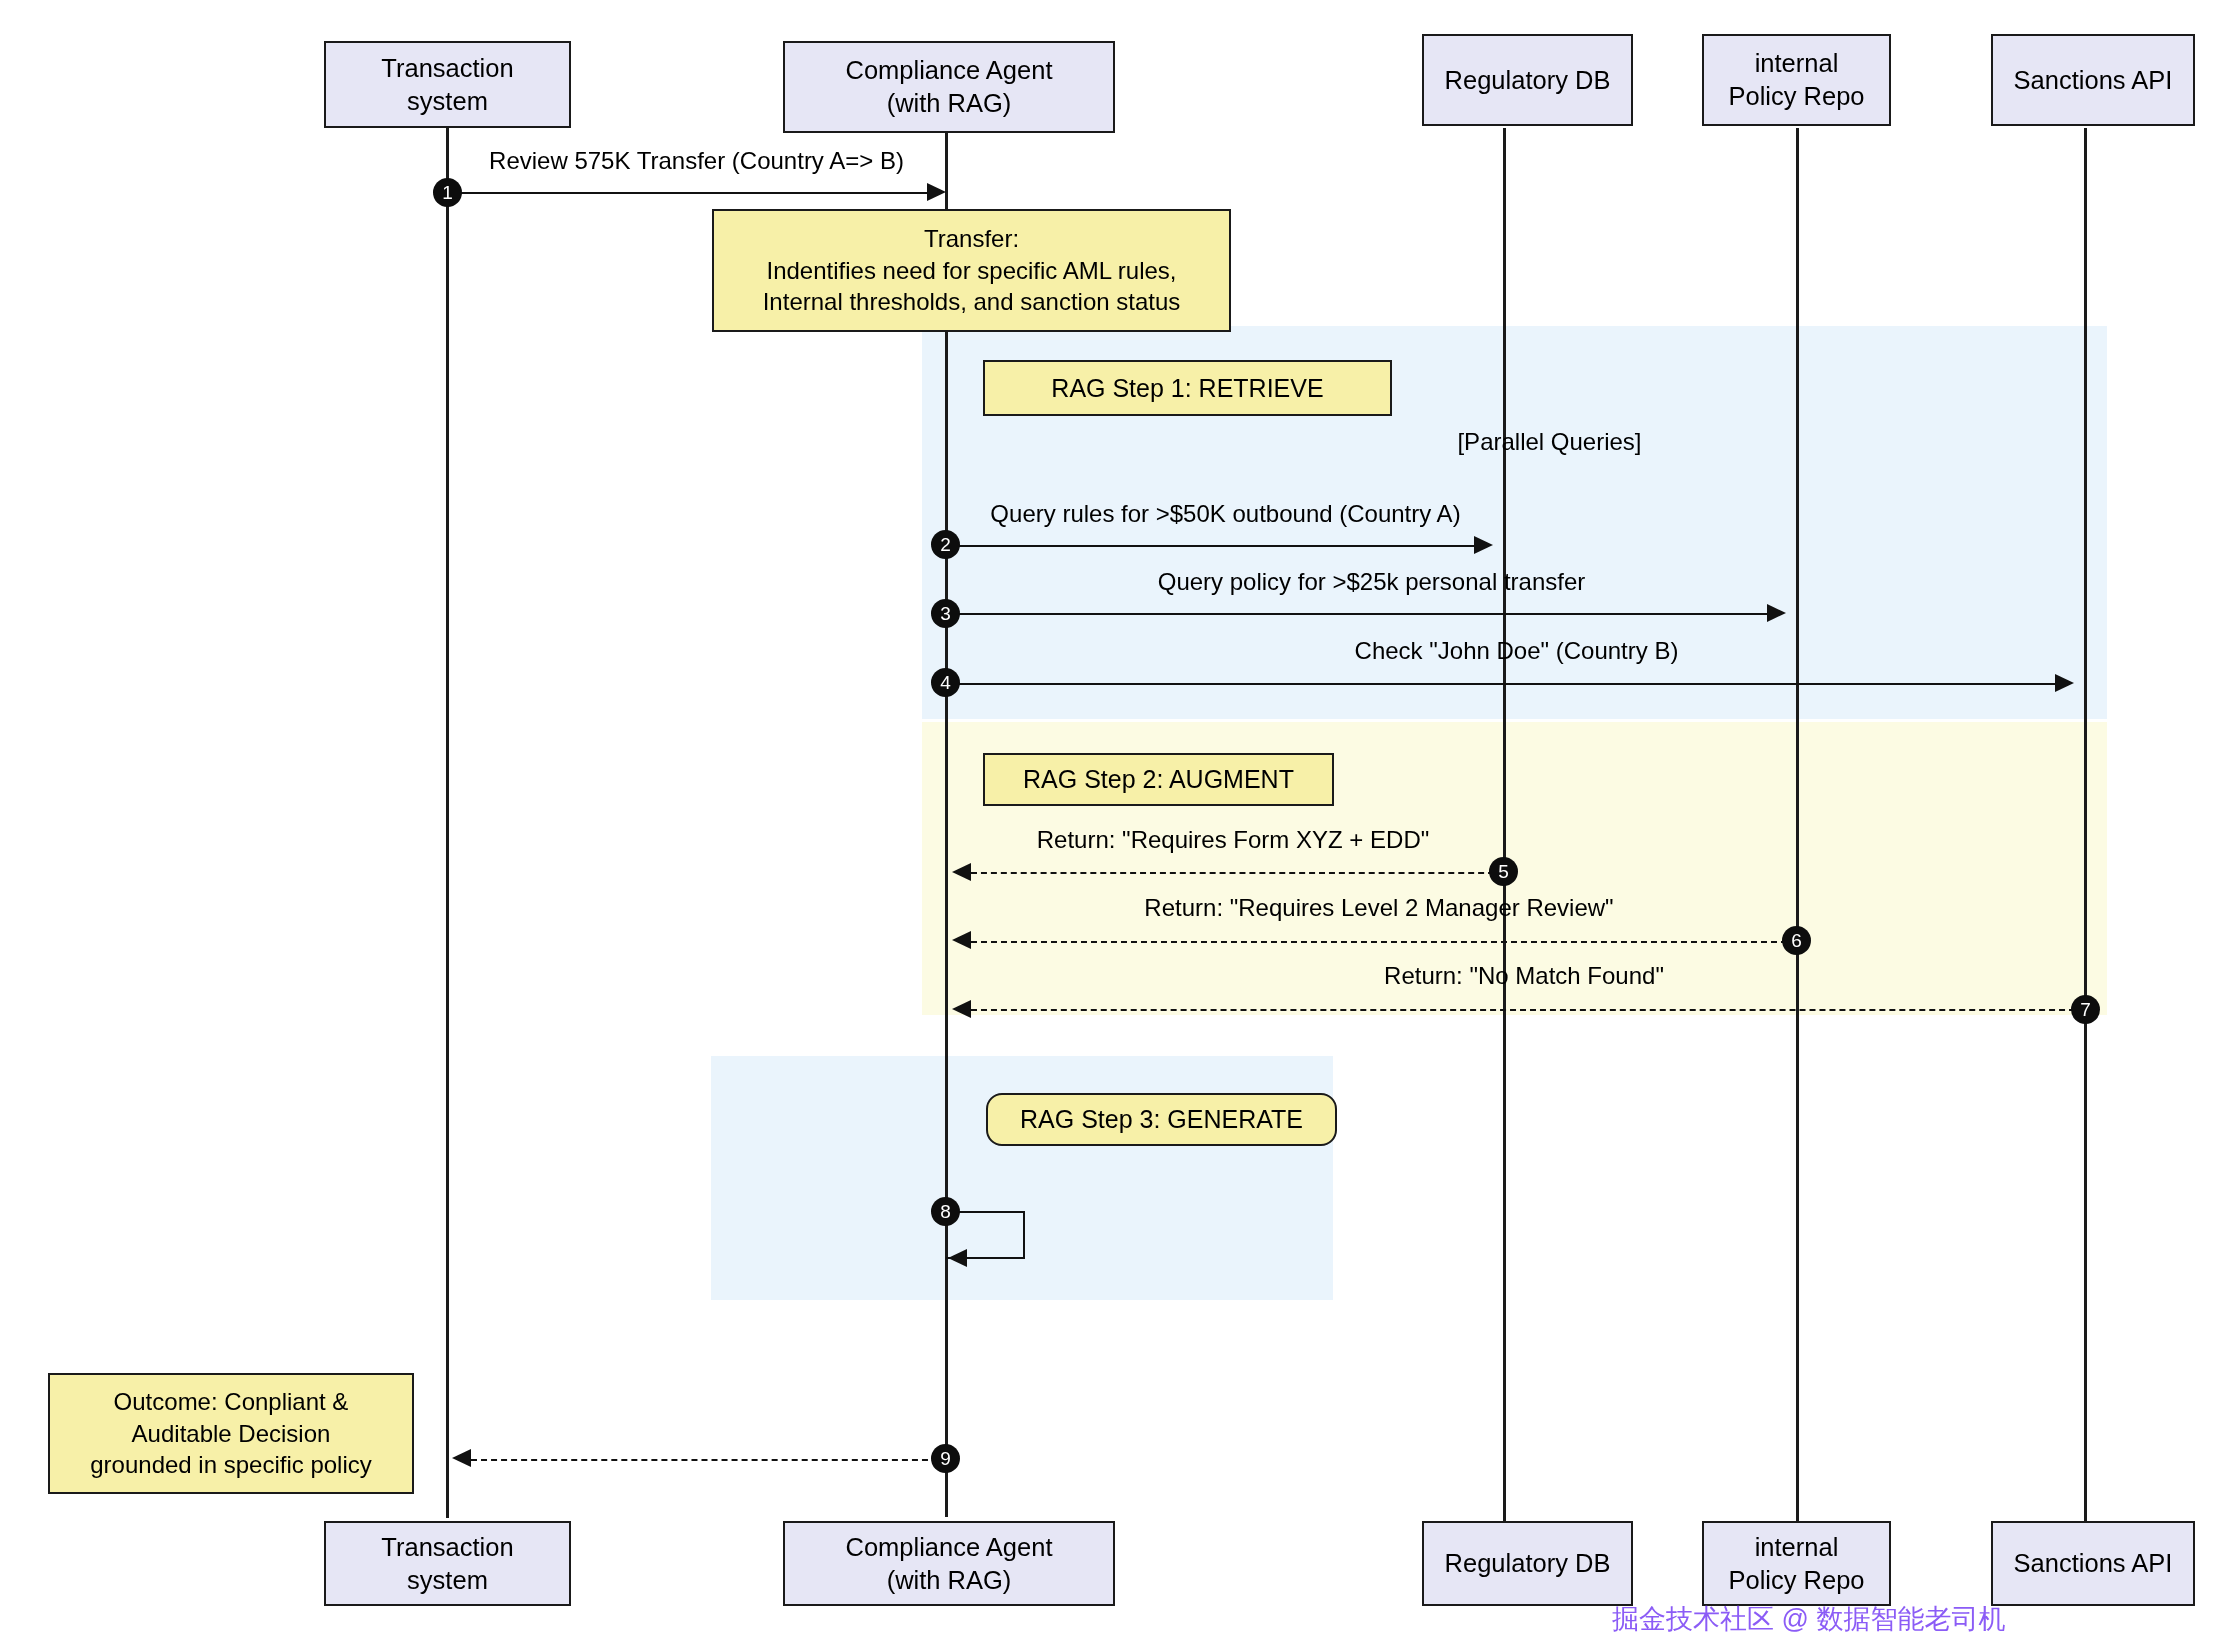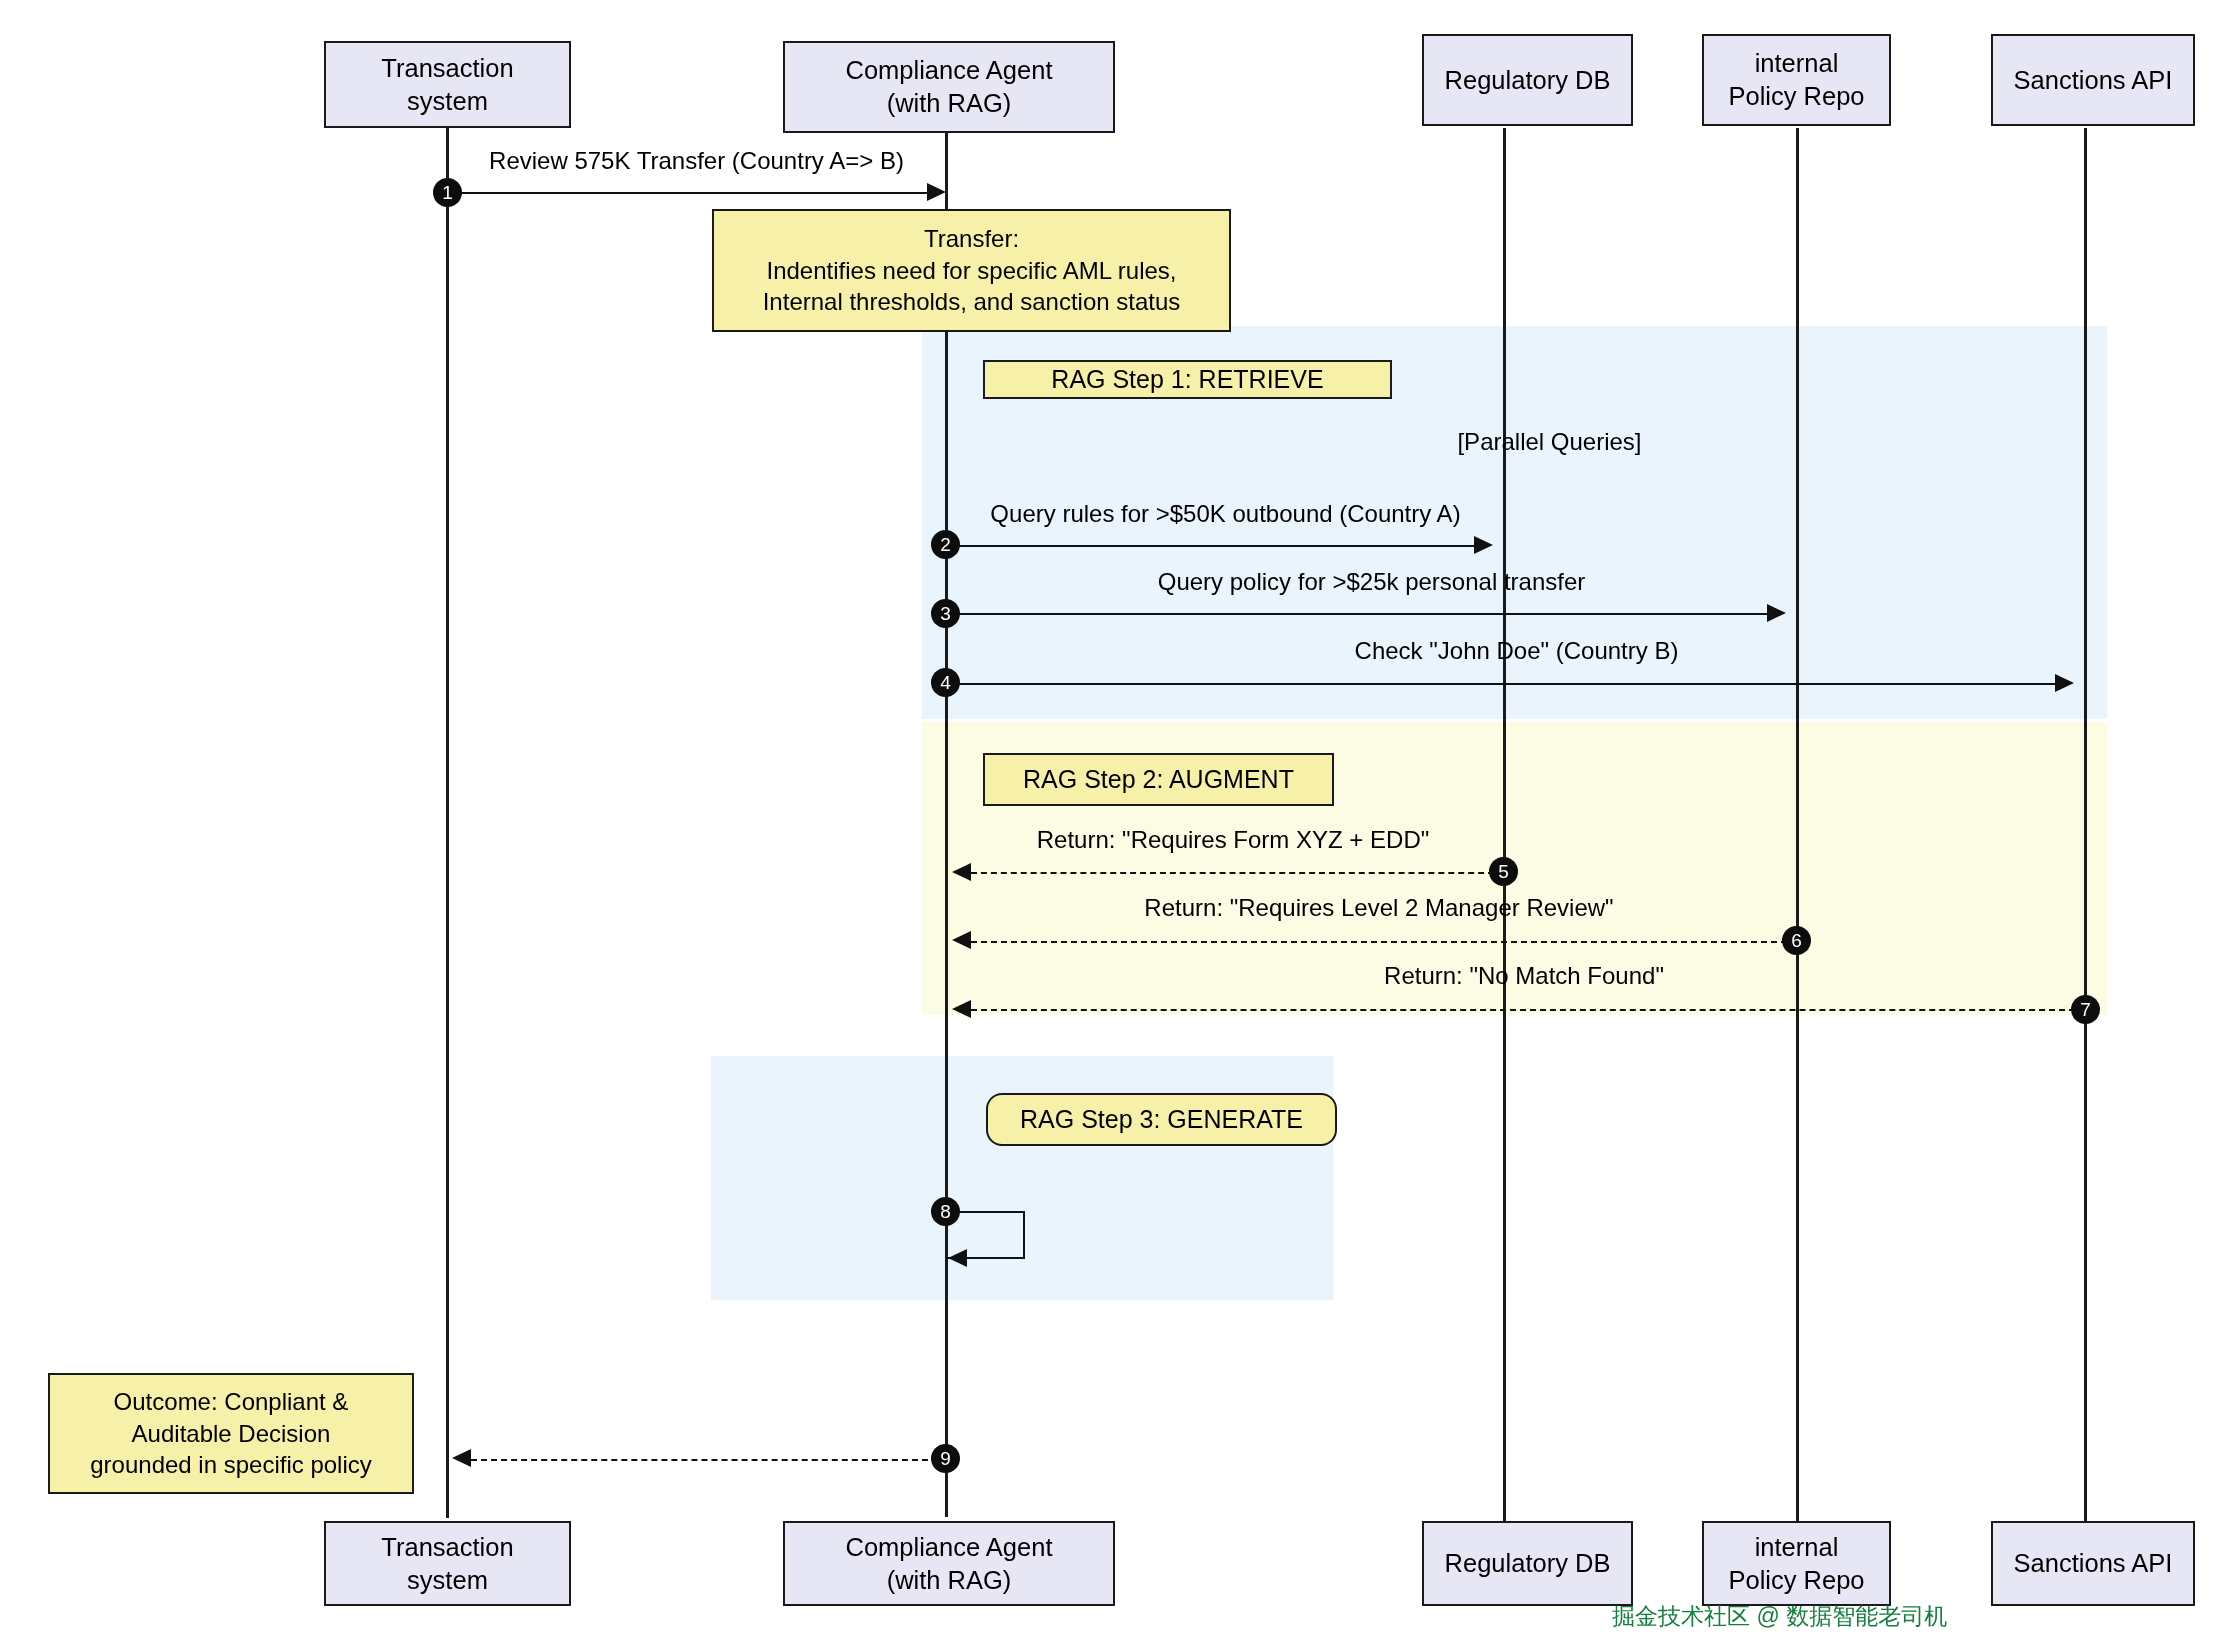--- a/index.html
+++ b/index.html
@@ -142,22 +142,22 @@
     position: absolute;
     box-sizing: border-box;
     border: 2.6px solid #111;
     border-left: none;
     z-index: 4;
   }
 
   
   .watermark {
     position: absolute;
-    font-size: 23px;
-    color: #15803d;
+    font-size: 27px;
+    color: #8b5cf6;
     z-index: 8;
     white-space: nowrap;
   }
 </style>
 </head>
 <body>
 
 <div id="canvas">
 
   <div class="region blue" style="left:922px; top:326px; width:1185px; height:393px;"></div>
@@ -207,21 +207,21 @@
   <div class="msg-line" style="left:447px; top:192px; width:480px;"></div>
   <div class="arrow-head right" style="left:927px; top:183px;"></div>
   <div class="badge" style="left:433px; top:178px;">1</div>
 
   <div class="note" style="left:712px; top:209px; width:519px; height:123px;">
     <span>Transfer:</span>
     <span>Indentifies need for specific AML rules,</span>
     <span>Internal thresholds, and sanction status</span>
   </div>
 
-  <div class="chip" style="left:983px; top:360px; width:409px; height:39px;">RAG Step 1: RETRIEVE</div>
+  <div class="chip" style="left:983px; top:360px; width:409px; height:56px;">RAG Step 1: RETRIEVE</div>
   <div class="msg-label" style="left:1362px; top:426px; width:375px;">[Parallel Queries]</div>
 
   <div class="msg-label" style="left:946px; top:498px; width:559px;">Query rules for &gt;$50K outbound (Country A)</div>
   <div class="msg-line" style="left:946px; top:545px; width:528px;"></div>
   <div class="arrow-head right" style="left:1474px; top:536px;"></div>
   <div class="badge" style="left:931px; top:530px;">2</div>
 
   <div class="msg-label" style="left:946px; top:566px; width:851px;">Query policy for &gt;$25k personal transfer</div>
   <div class="msg-line" style="left:946px; top:613px; width:821px;"></div>
   <div class="arrow-head right" style="left:1767px; top:604px;"></div>

